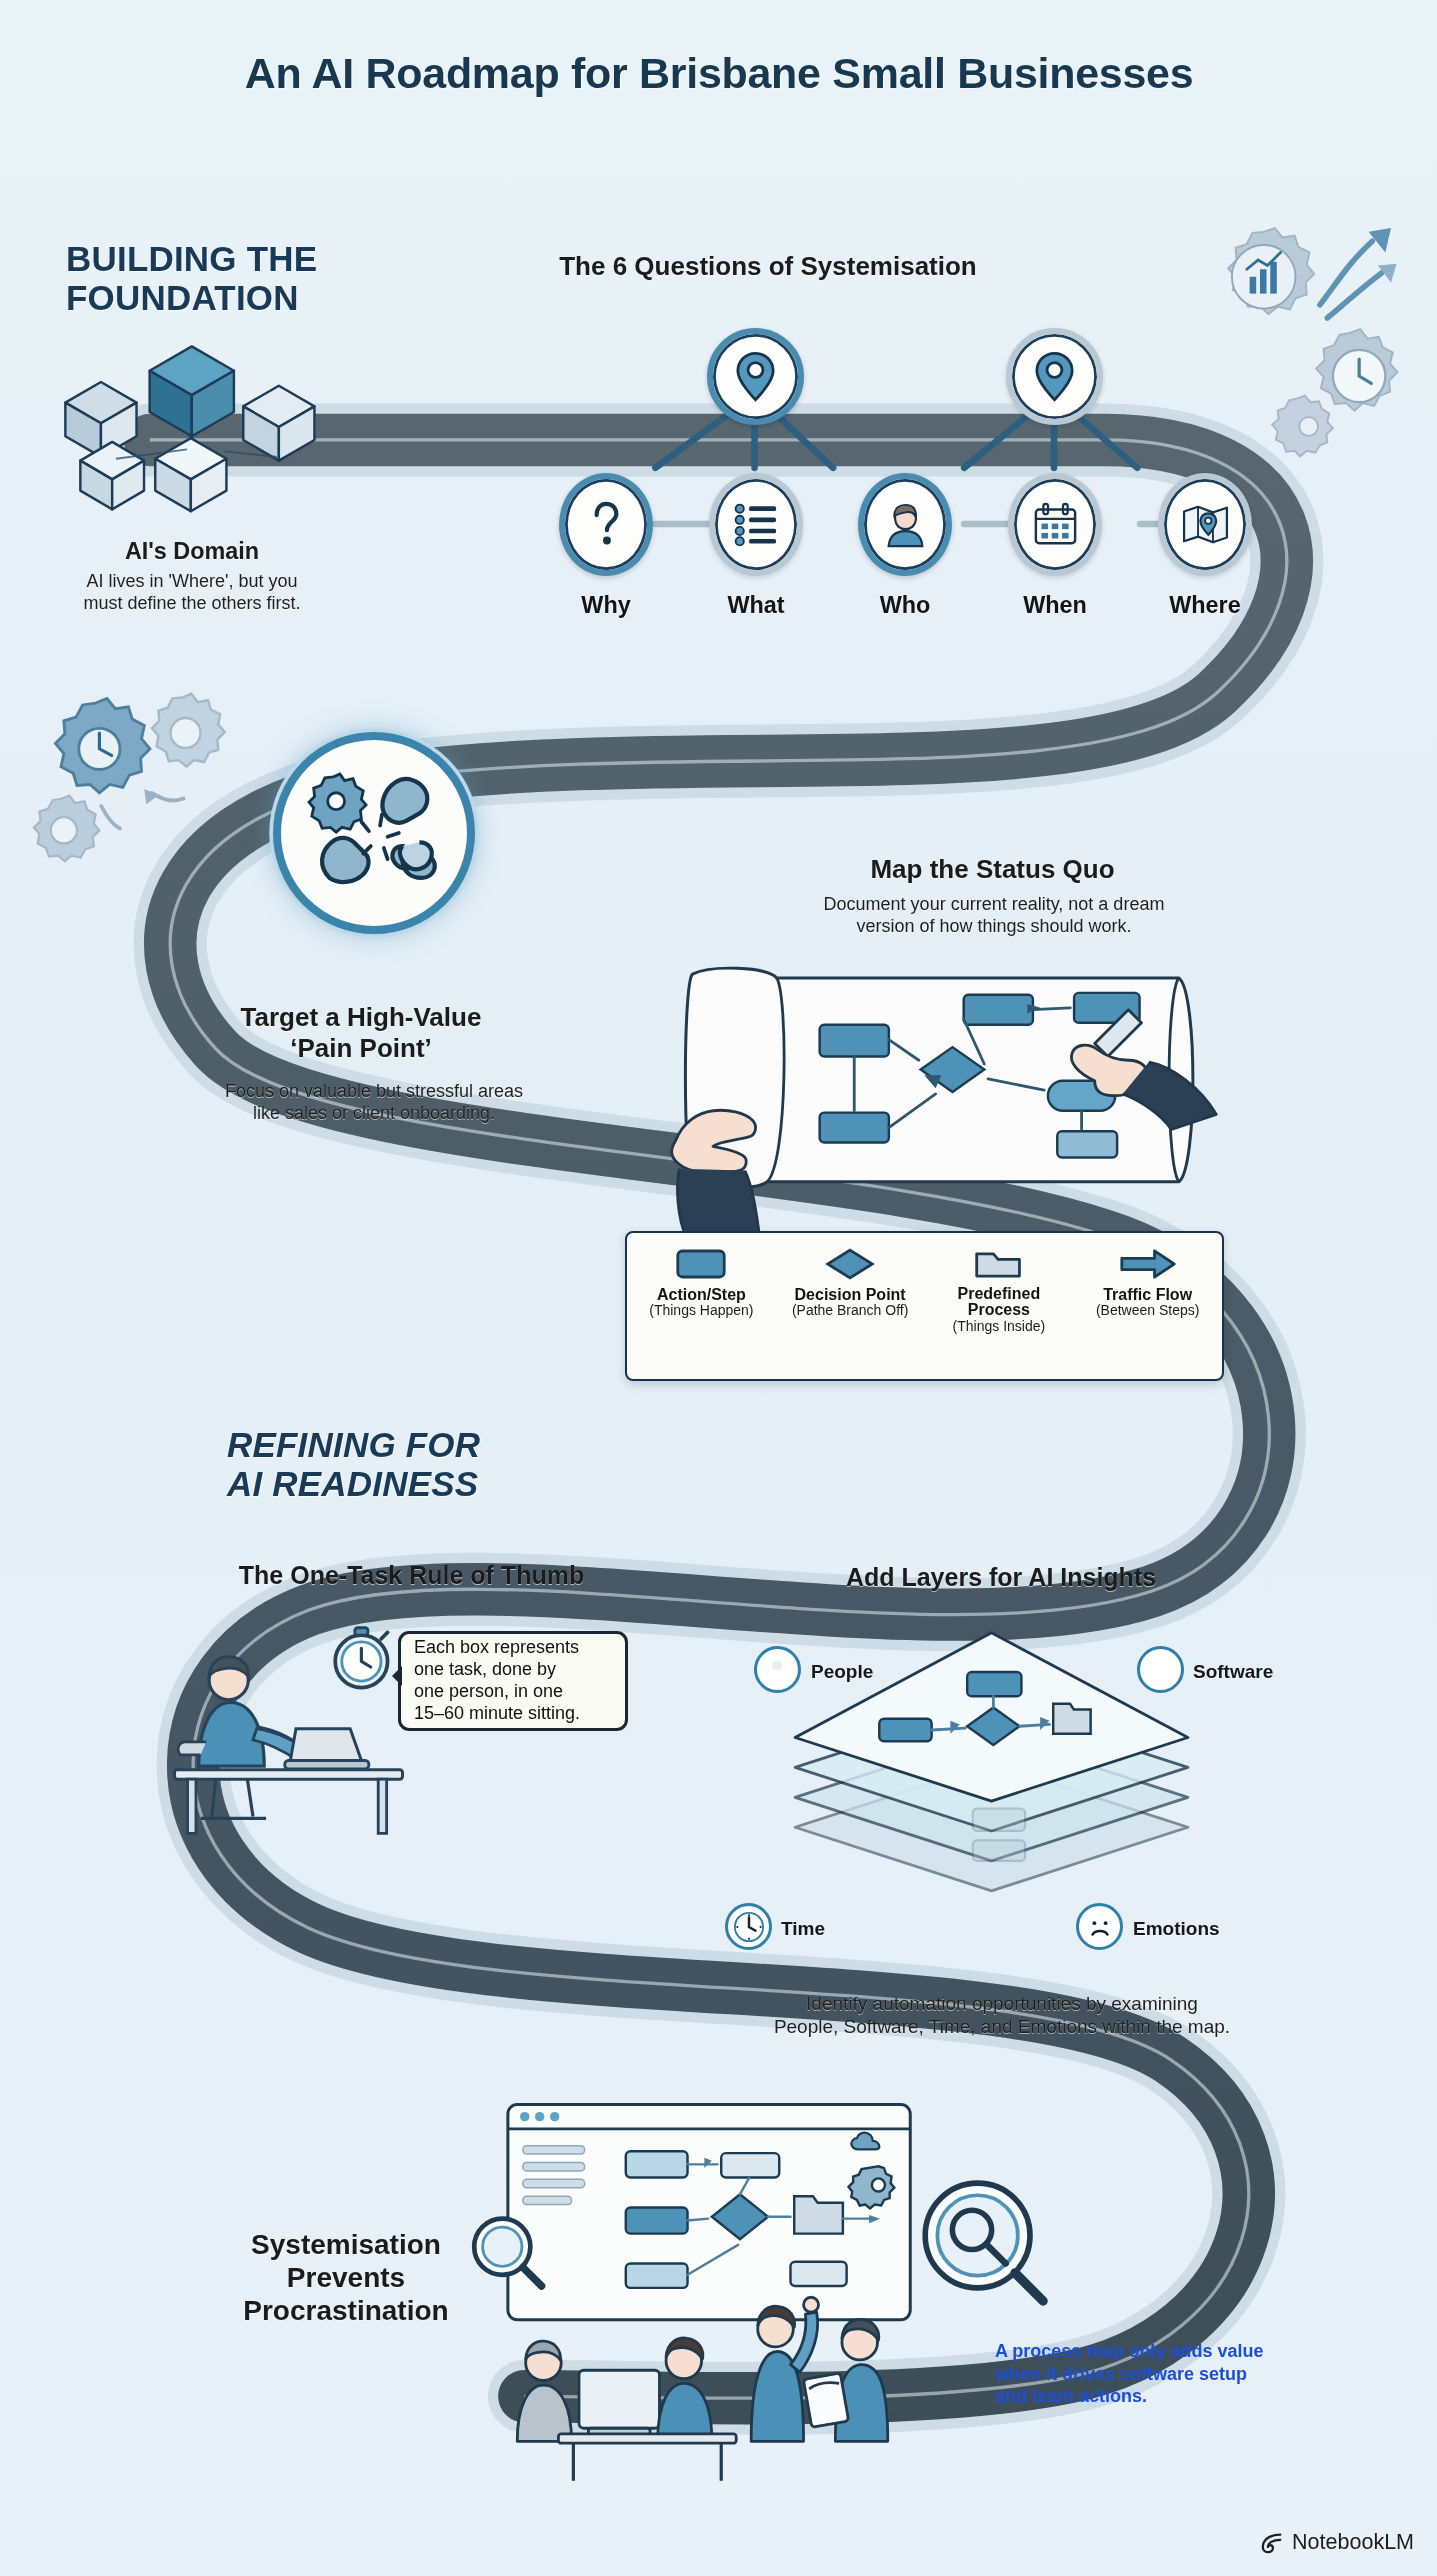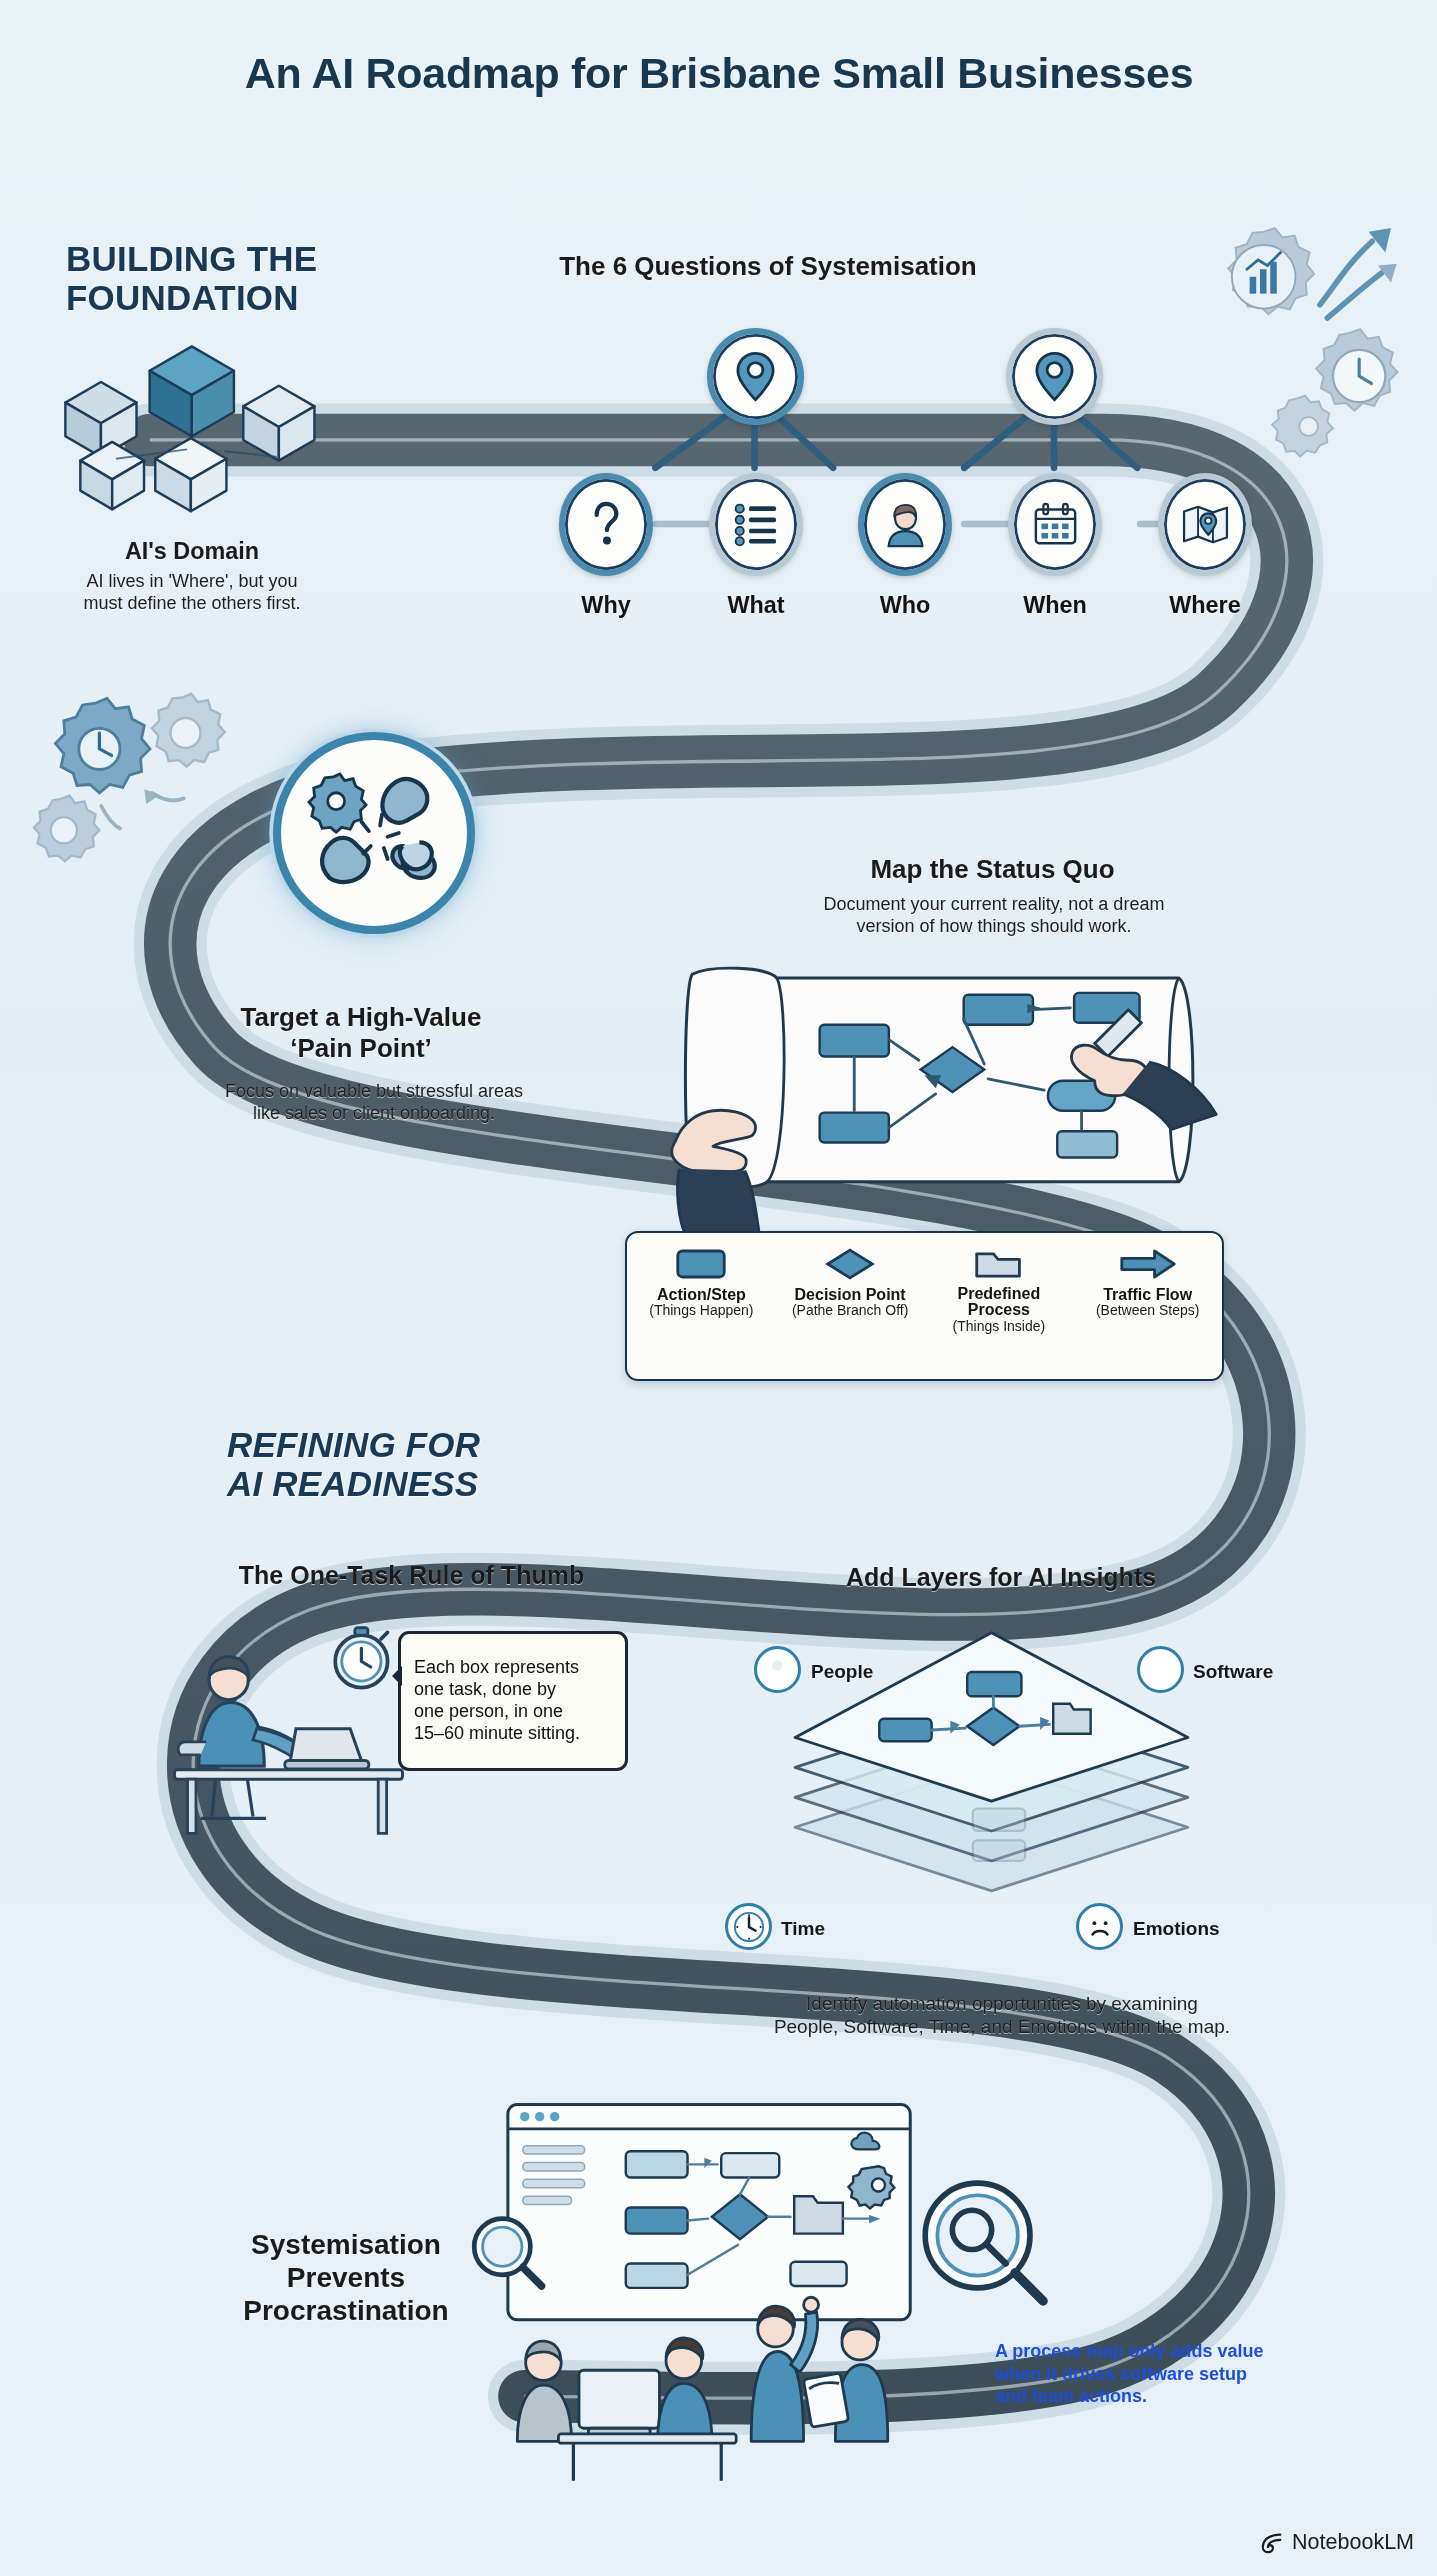--- a/index.html
+++ b/index.html
@@ -61,32 +61,32 @@
     display: flex; align-items: center; justify-content: center;
   }
   .badge-label {
     position: absolute; font-size: 19px; font-weight: bold; color: #15181b;
     text-shadow: 0 0.9px 0 rgba(255,255,255,.6);
   }
 
   
   .panel {
     position: absolute; background: #fbfbf7;
-    border: 2.8px solid #17334b; border-radius: 13px;
+    border: 2.8px solid #17334b; border-radius: 8px;
     box-shadow: 0 3.7px 9.4px rgba(20,50,70,.18);
     text-decoration: underline;
   }
   .legend-cell { flex: 1; text-align: center; }
   .legend-t { font-size: 16px; font-weight: bold; color: #141414; line-height: 1.1; }
   .legend-s { font-size: 14px; color: #1c1c1c; line-height: 1.12; }
 
   .callout {
     position: absolute; background: #fbfbf5;
     border: 3.7px solid #1a2733; border-radius: 11.2px;
-    padding: 23px 13px; font-size: 18px; color: #111; line-height: 1.22;
+    padding: 3px 13px; font-size: 18px; color: #111; line-height: 1.22;
   }
   .callout:after {
     content: ""; position: absolute; left: -19px; top: 32px;
     border: 10.3px solid transparent; border-right-color: #1a2733;
   }
   .caption {
     position: absolute; font-size: 18px; color: #1d4ed8; line-height: 1.25; font-weight: bold;
   }
   #wm {
     position: absolute; right: 24px; bottom: 20.6px;

